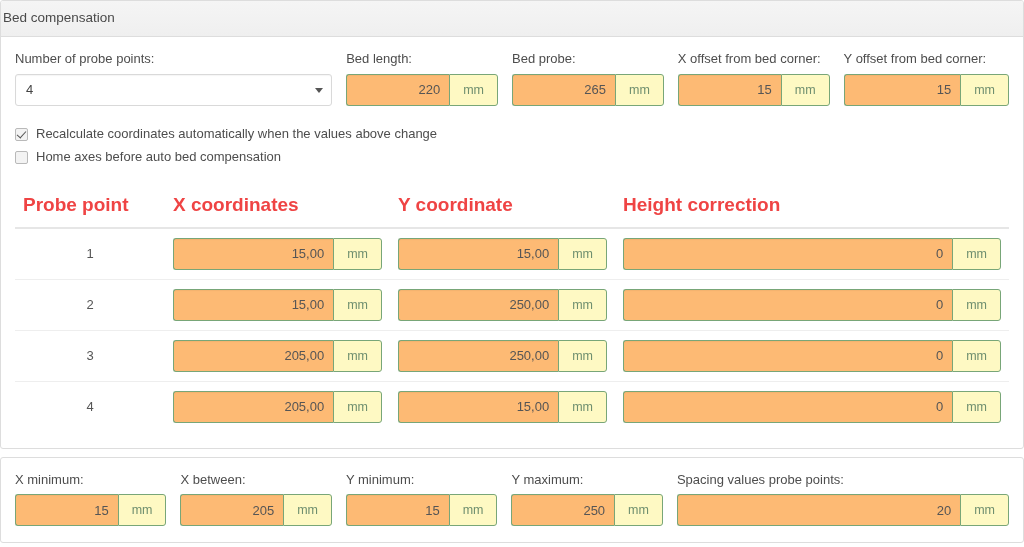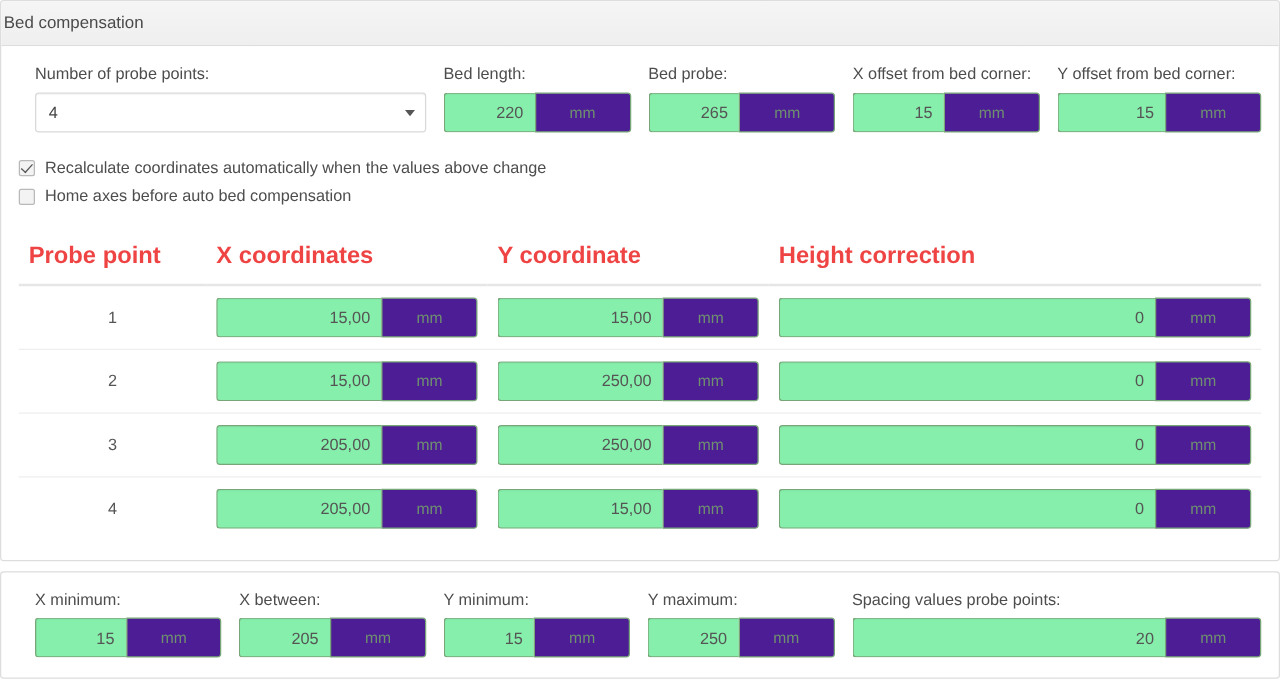--- a/index.html
+++ b/index.html
@@ -28,21 +28,21 @@
     border-radius: 2px 2px 0 0;
   }
   .panel-title {
     font-size: 13.5px;
     color: #4a4a4a;
     line-height: 1.1;
   }
   .panel-body { padding: 14px 14px 16px 14px; }
 
   
-  .form-row { display: flex; gap: 0; align-items: flex-start; margin-left: 13px; }
+  .form-row { display: flex; gap: 0; align-items: flex-start; }
   .form-col { padding-right: 14px; }
   .form-label {
     display: block;
     font-size: 13px;
     color: #4d4d4d;
     margin: 0 0 6px 0;
     line-height: 1.3;
     white-space: nowrap;
   }
 
@@ -75,38 +75,38 @@
     display: flex;
     align-items: stretch;
     height: 32px;
   }
   .ig-field {
     flex: 1 1 auto;
     min-width: 0;
     border: 1px solid #78a678;
     border-right: none;
     border-radius: 3px 0 0 3px;
-    background: #86efac;
+    background: #fdba74;
     font-size: 13px;
     color: #555555;
     text-align: right;
     padding: 0 9px;
     display: flex;
     align-items: center;
     justify-content: flex-end;
     box-shadow: inset 0 1px 1px rgba(0,0,0,.04);
   }
   .ig-addon {
     flex: 0 0 auto;
     border: 1px solid #78a678;
     border-radius: 0 3px 3px 0;
-    background: #4c1d95;
+    background: #fef9c3;
     color: #6f8f6f;
     font-size: 12.5px;
-    padding: 0 27px;
+    padding: 0 13px;
     display: flex;
     align-items: center;
     justify-content: center;
     min-width: 44px;
   }
 
   
   .check-row { display: flex; align-items: center; margin: 0 0 6px 0; }
   .cbox {
     width: 13px; height: 13px;

